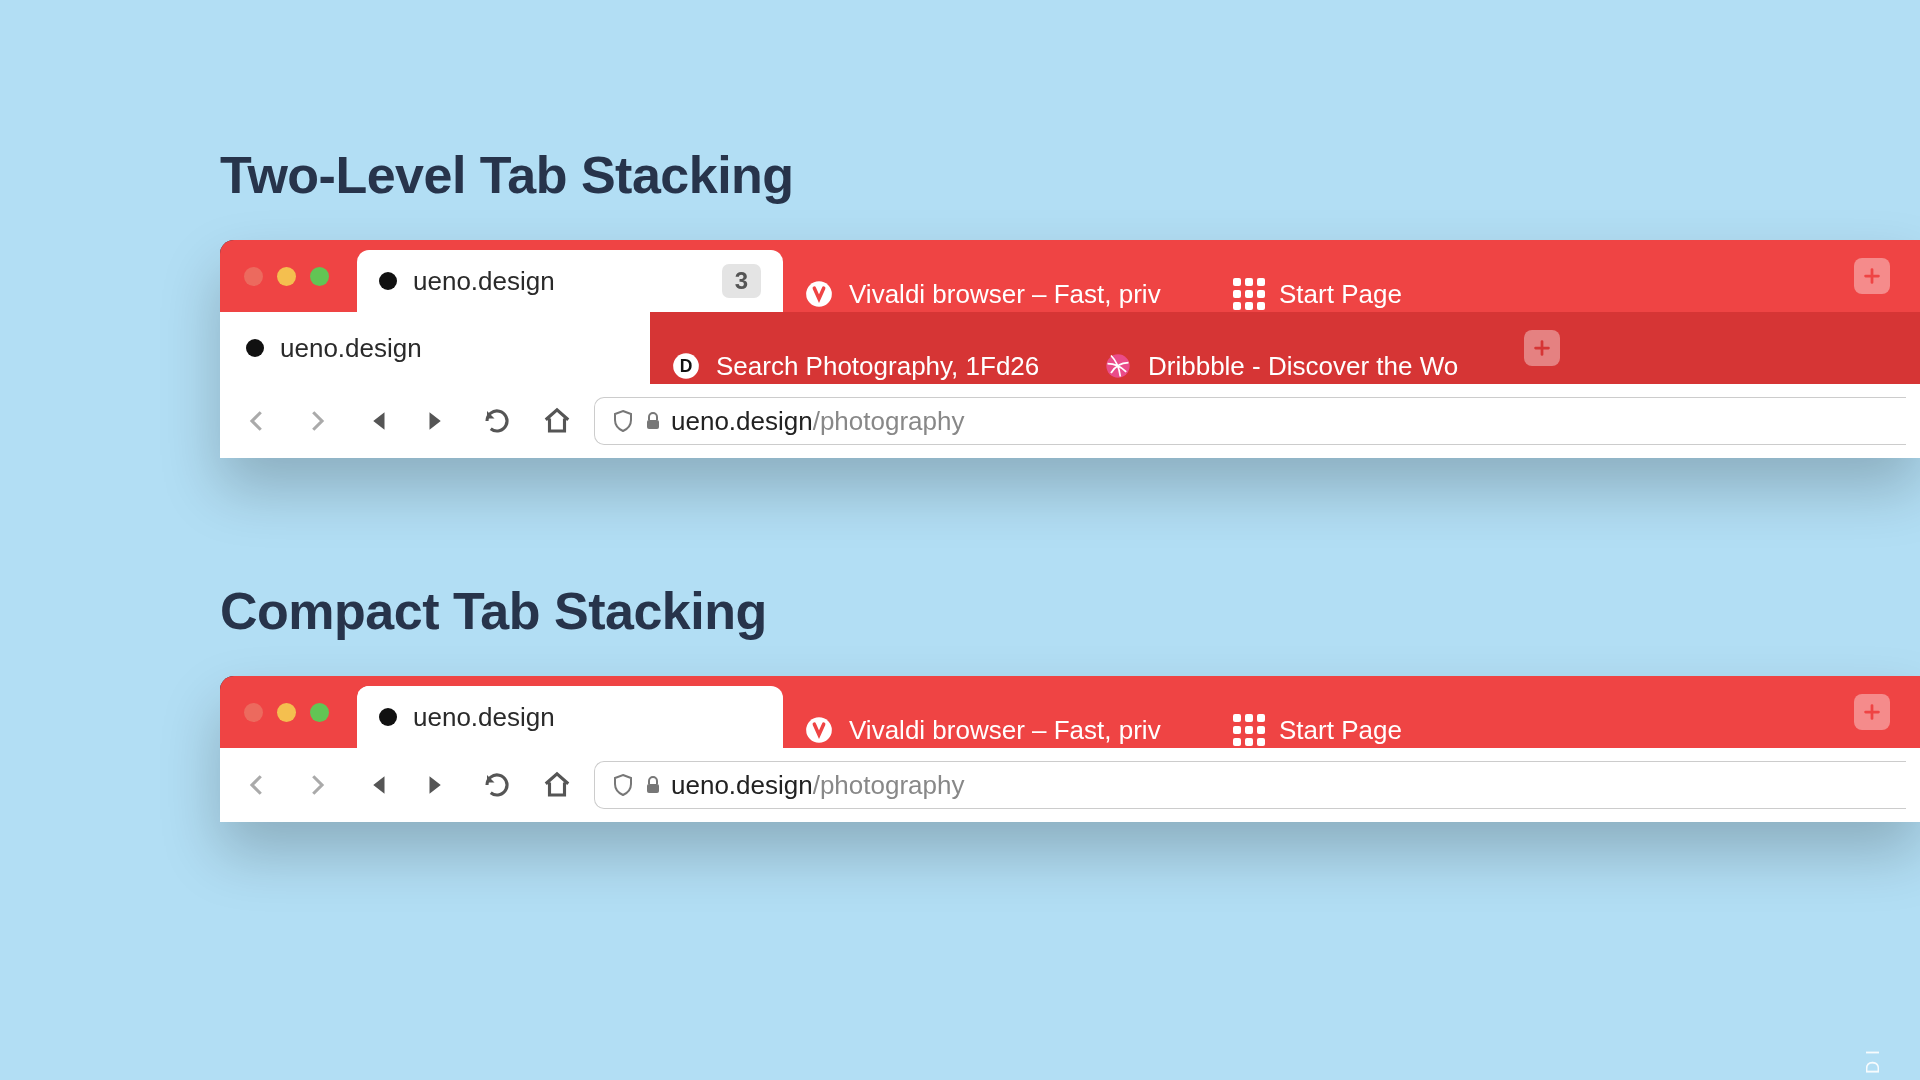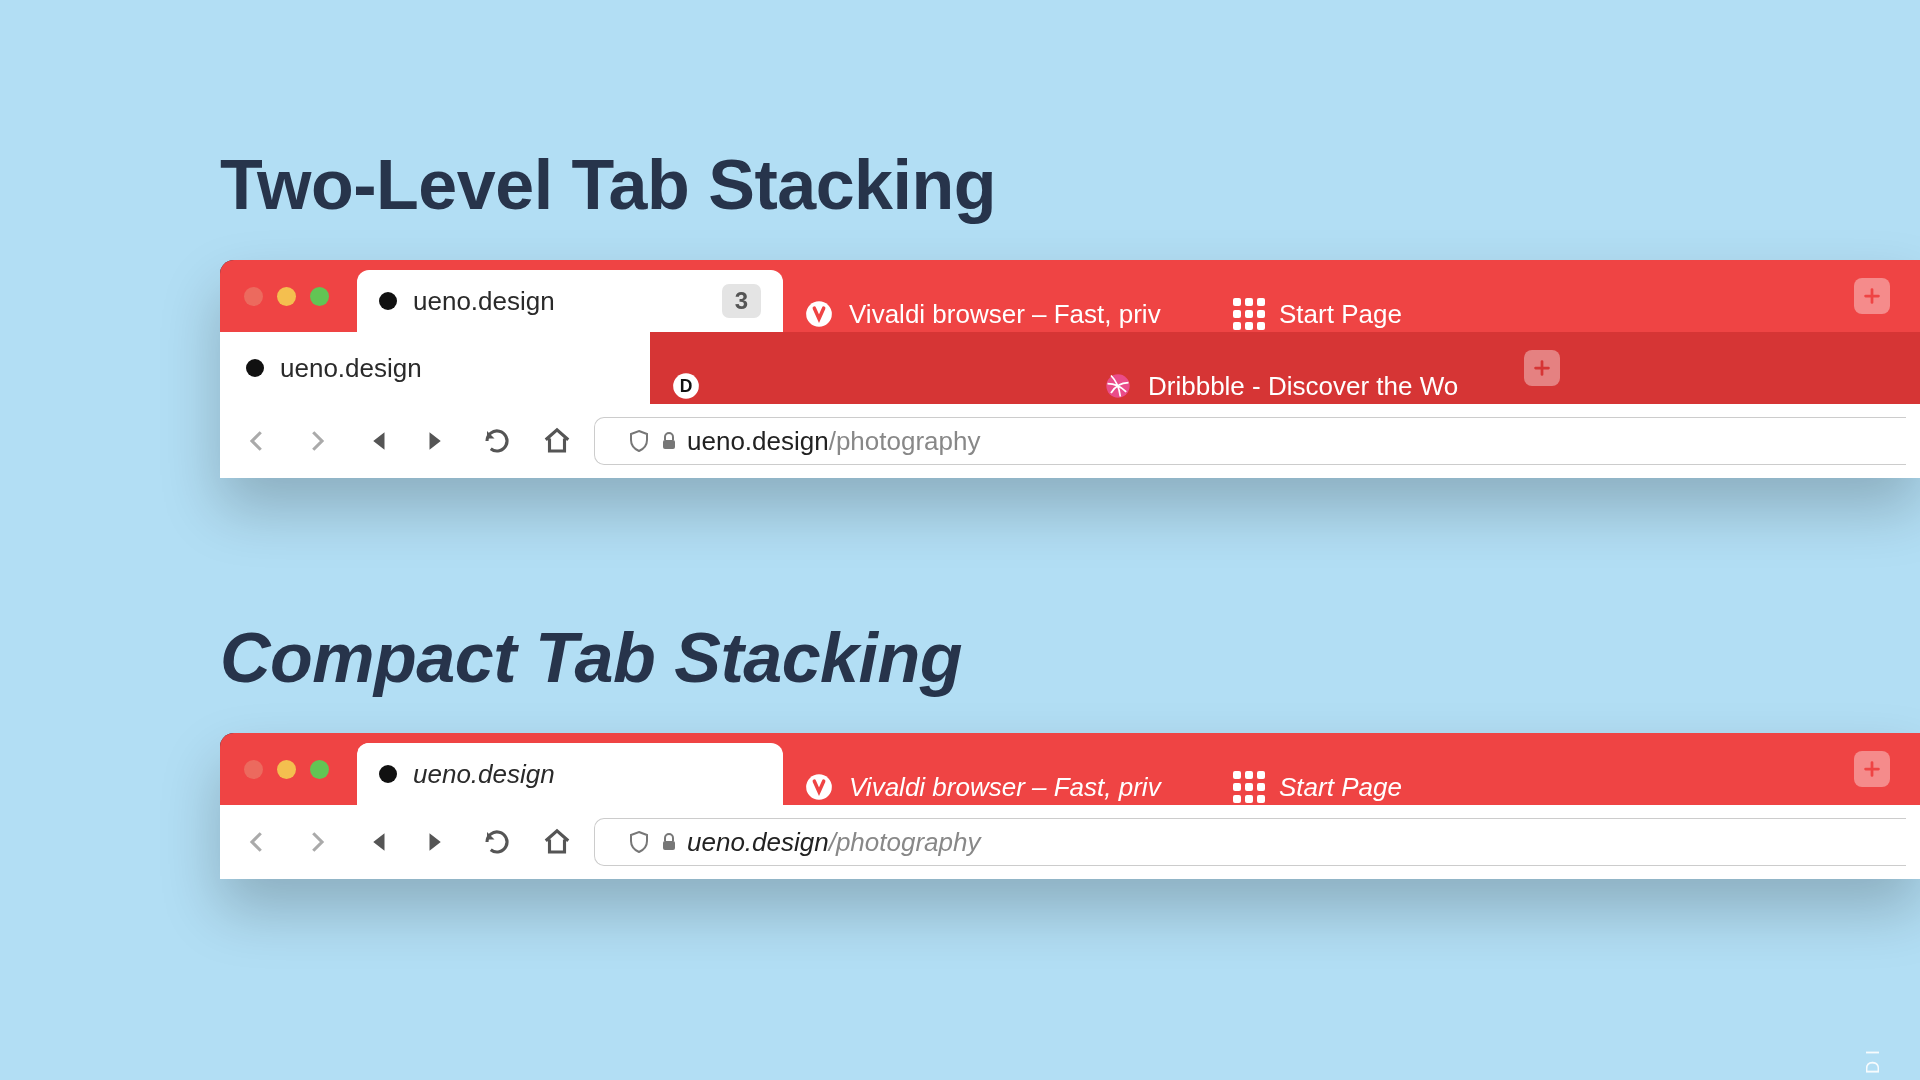--- a/index.html
+++ b/index.html
@@ -10,23 +10,23 @@
     font-family: -apple-system, BlinkMacSystemFont, "Segoe UI", sans-serif;
     position: relative;
     overflow: hidden;
   }
   .section {
     position: absolute;
     left: 220px;
     right: 0;
   }
   .section.one { top: 145px; }
-  .section.two { top: 618px; font-style: italic; }
+  .section.two { top: 581px; }
   .heading {
-    font-size: 70px;
+    font-size: 52px;
     font-weight: 600;
     color: #27344B;
     margin-bottom: 35px;
     letter-spacing: -0.5px;
   }
   .browser {
     background: #0f172a;
     box-shadow: 0 30px 60px rgba(0,0,0,0.22);
     border-top-left-radius: 14px;
     overflow: hidden;
@@ -120,21 +120,21 @@
   }
   .nav-btn.dim { color: #aaa; }
   .nav-btn svg { width: 30px; height: 30px; stroke-width: 2.5; }
   .addressbar {
     flex: 1;
     height: 48px;
     border: 1px solid #ccc;
     border-radius: 10px;
     display: flex;
     align-items: center;
-    padding: 0 32px;
+    padding: 0 16px;
     gap: 6px;
     font-size: 26px;
     color: #333;
     border-right: none;
     border-top-right-radius: 0;
     border-bottom-right-radius: 0;
   }
   .addressbar .shield, .addressbar .lock {
     width: 24px; height: 24px; color: #777; flex-shrink: 0;
   }
@@ -237,20 +237,21 @@
         <span class="favicon-dot"></span>
         <span>ueno.design</span>
       </div>
       <div class="tab inactive" style="width:432px">
         <span class="icon">
           <svg viewBox="0 0 24 24">
               <circle cx="12" cy="12" r="11" fill="#fff"></circle>
               <text x="12" y="17" text-anchor="middle" font-size="15" font-weight="bold" fill="#111">D</text>
             </svg>
         </span>
+        <span>Search Photography, 1Fd26</span>
       </div>
       <div class="tab inactive" style="width:430px">
         <span class="icon">
           <svg viewBox="0 0 24 24">
               <circle cx="12" cy="12" r="10" fill="#EA4C89"></circle>
               <path d="M3 10c6 0 11 2 16 7M6 3c4 4 7 10 8 18M21 9c-5 0-11 2-15 9" fill="none" stroke="#fff" stroke-width="1.5"></path>
             </svg>
         </span>
         <span>Dribbble - Discover the Wo</span>
       </div>

